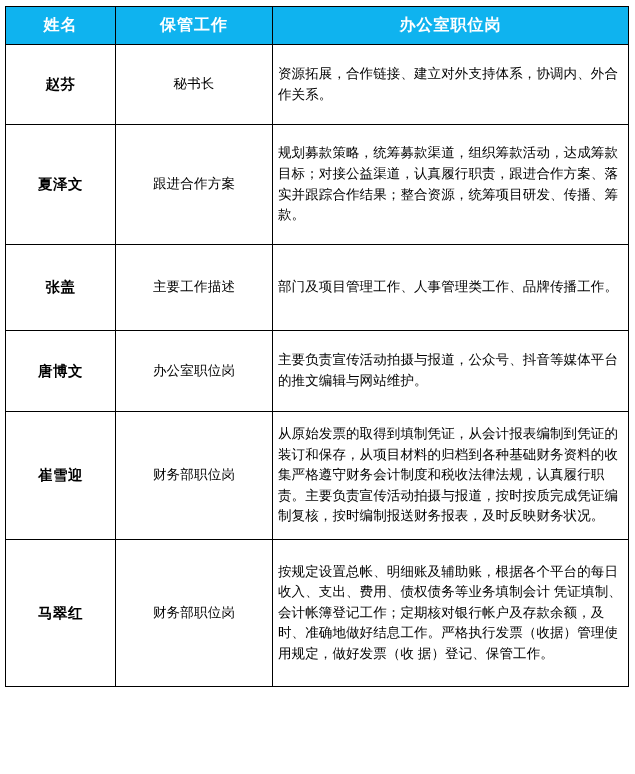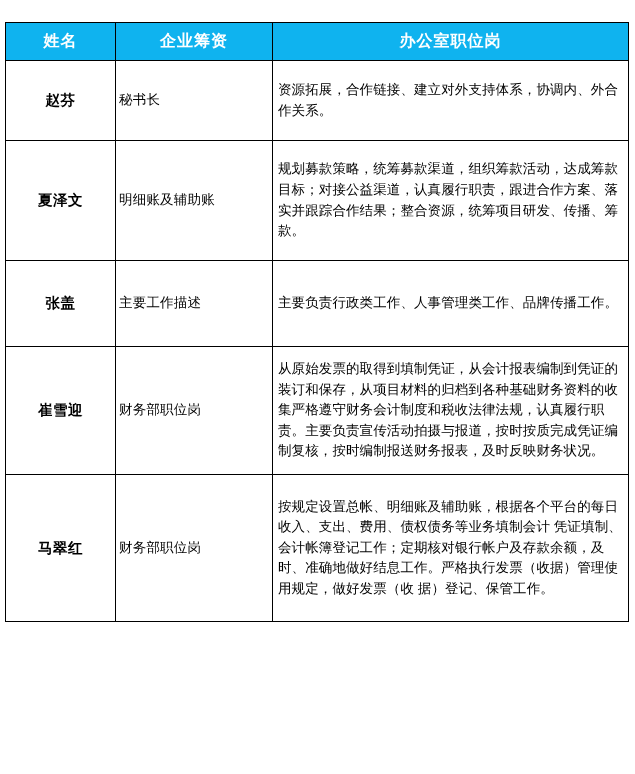--- a/index.html
+++ b/index.html
@@ -12,21 +12,21 @@
     height: 774px;
     font-family: "Liberation Sans", "DejaVu Sans", sans-serif;
     overflow: hidden;
   }
   .sheet {
     position: relative;
     width: 635px;
     height: 774px;
     background: #ffffff;
     box-sizing: border-box;
-    padding: 22px 7px 14px 5px;
+    padding: 6px 7px 14px 5px;
   }
   table.staff-table {
     border-collapse: collapse;
     table-layout: fixed;
     width: 623px;
     border: 1px solid #000000;
   }
   table.staff-table col.c-name  { width: 110px; }
   table.staff-table col.c-role  { width: 157px; }
   table.staff-table col.c-desc  { width: 356px; }
@@ -51,21 +51,21 @@
     padding: 2px 3px;
     line-height: 1.52;
   }
   tbody td.name {
     text-align: center;
     font-weight: bold;
     font-size: 14.5px;
     letter-spacing: 0.5px;
   }
   tbody td.role {
-    text-align: left;
+    text-align: center;
     font-size: 13.5px;
     letter-spacing: 0.2px;
   }
   tbody td.desc {
     text-align: left;
     padding: 3px 6px 3px 5px;
     letter-spacing: 0.1px;
     margin-top: 40px;
   }
   tbody tr.r0 { height: 80px; }
@@ -82,39 +82,44 @@
 <div class="sheet">
   <table class="staff-table">
     <colgroup>
       <col class="c-name">
       <col class="c-role">
       <col class="c-desc">
     </colgroup>
     <thead>
       <tr>
         <th>姓名</th>
-        <th>企业筹资</th>
+        <th>保管工作</th>
         <th>办公室职位岗</th>
       </tr>
     </thead>
     <tbody>
       <tr class="r0">
         <td class="name">赵芬</td>
         <td class="role">秘书长</td>
         <td class="desc">资源拓展，合作链接、建立对外支持体系，协调内、外合作关系。</td>
       </tr>
       <tr class="r2">
         <td class="name">夏泽文</td>
-        <td class="role">明细账及辅助账</td>
+        <td class="role">跟进合作方案</td>
         <td class="desc">规划募款策略，统筹募款渠道，组织筹款活动，达成筹款目标；对接公益渠道，认真履行职责，跟进合作方案、落实并跟踪合作结果；整合资源，统筹项目研发、传播、筹款。</td>
       </tr>
       <tr class="r3">
         <td class="name">张盖</td>
         <td class="role">主要工作描述</td>
-        <td class="desc">主要负责行政类工作、人事管理类工作、品牌传播工作。</td>
+        <td class="desc">部门及项目管理工作、人事管理类工作、品牌传播工作。</td>
+      </tr>
+      <tr class="r4">
+        <td class="name">唐博文</td>
+        <td class="role">办公室职位岗</td>
+        <td class="desc">主要负责宣传活动拍摄与报道，公众号、抖音等媒体平台的推文编辑与网站维护。</td>
       </tr>
       <tr class="r5">
         <td class="name">崔雪迎</td>
         <td class="role">财务部职位岗</td>
         <td class="desc">从原始发票的取得到填制凭证，从会计报表编制到凭证的装订和保存，从项目材料的归档到各种基础财务资料的收集严格遵守财务会计制度和税收法律法规，认真履行职责。主要负责宣传活动拍摄与报道，按时按质完成凭证编制复核，按时编制报送财务报表，及时反映财务状况。</td>
       </tr>
       <tr class="r6">
         <td class="name">马翠红</td>
         <td class="role">财务部职位岗</td>
         <td class="desc">按规定设置总帐、明细账及辅助账，根据各个平台的每日收入、支出、费用、债权债务等业务填制会计 凭证填制、会计帐簿登记工作；定期核对银行帐户及存款余额，及时、准确地做好结息工作。严格执行发票（收据）管理使用规定，做好发票（收 据）登记、保管工作。</td>

